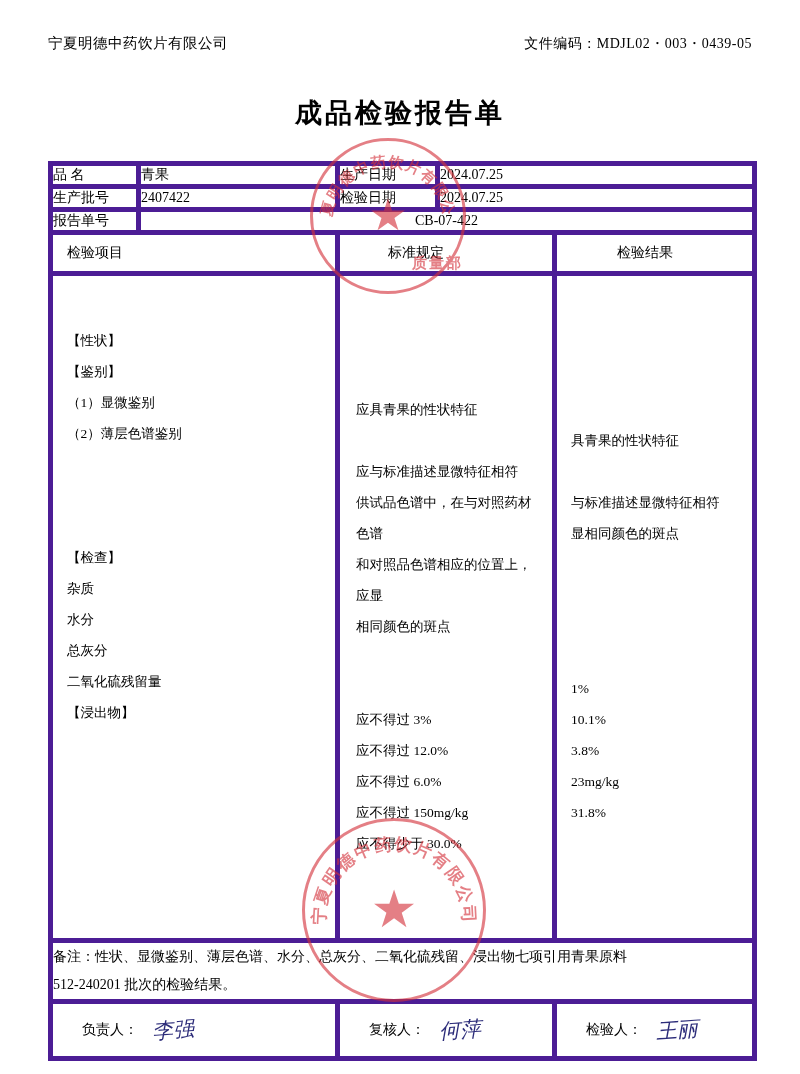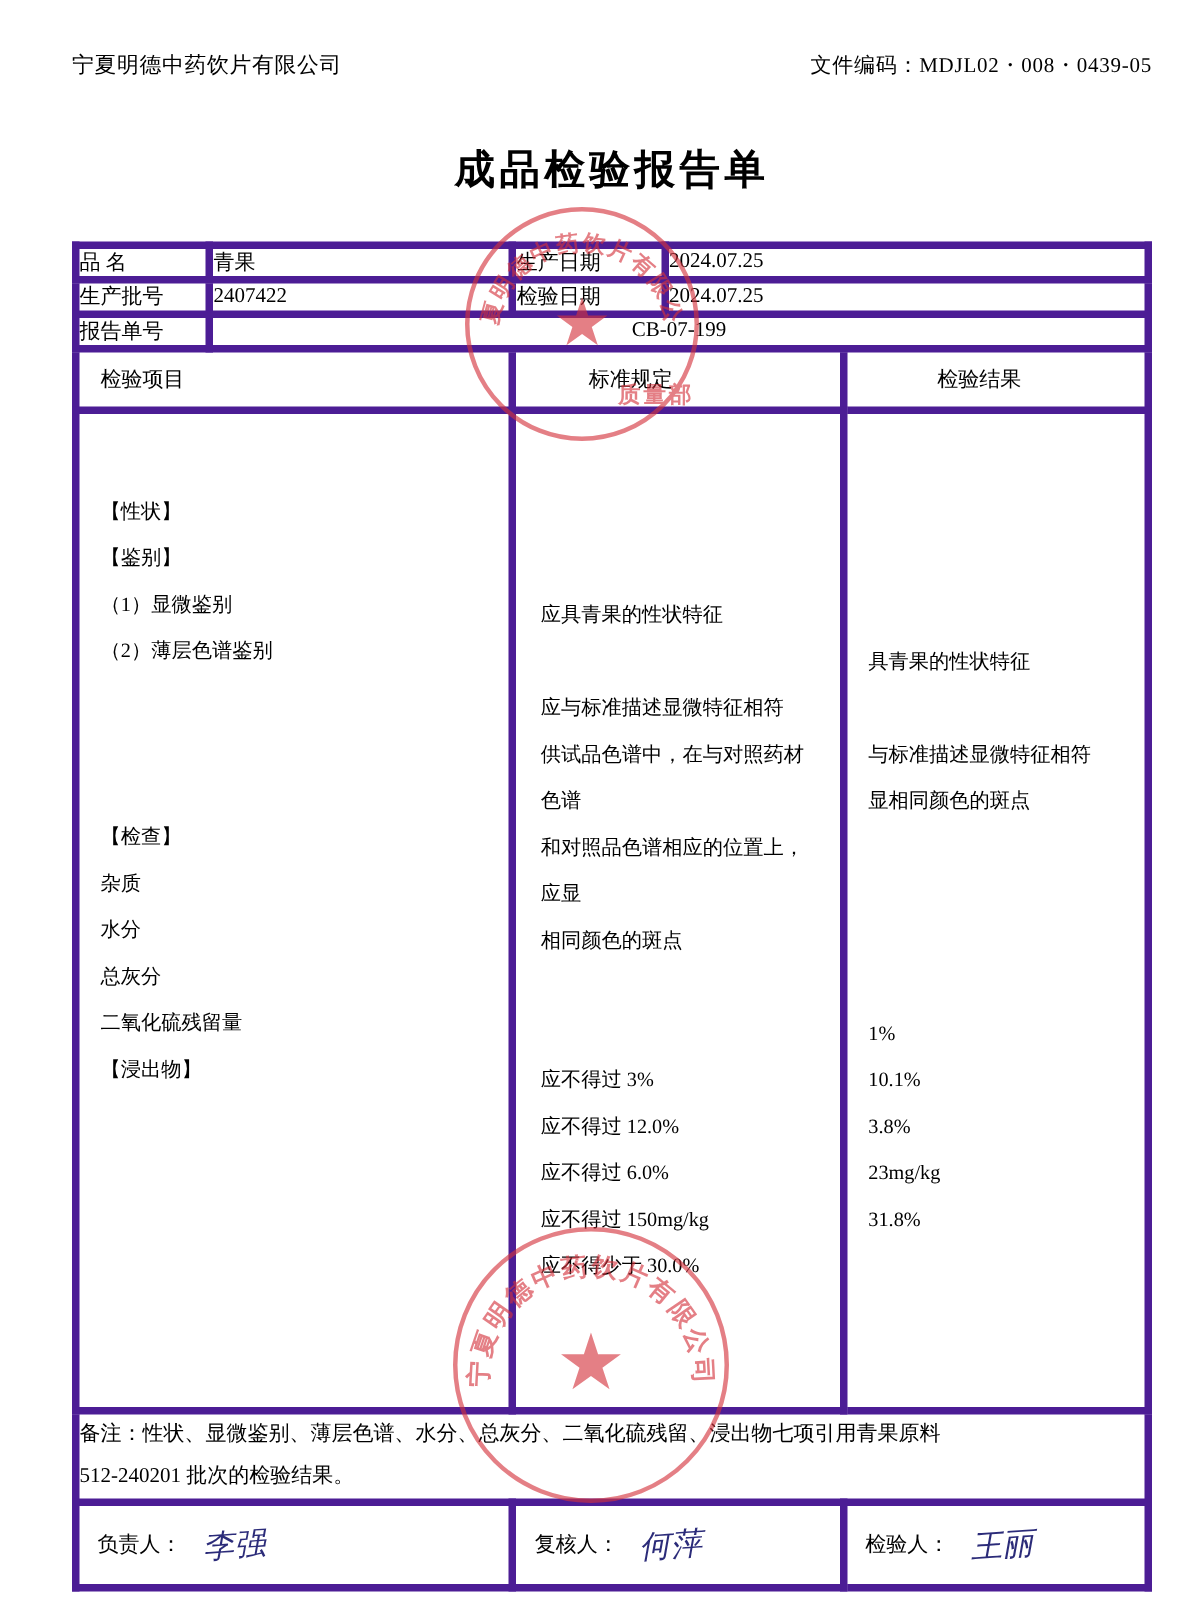--- a/index.html
+++ b/index.html
@@ -13,21 +13,21 @@
     font-family: "Liberation Serif", "DejaVu Serif", serif;
     color: #000;
     position: relative;
     overflow: hidden;
   }
   .page {
     position: relative;
     width: 800px;
     height: 778px;
     box-sizing: border-box;
-    padding: 34px 32px 0 48px;
+    padding: 34px 48px 0 48px;
   }
   
   .header-row {
     display: flex;
     justify-content: space-between;
     align-items: baseline;
     font-size: 14.5px;
     letter-spacing: 0.5px;
   }
   .header-left { white-space: nowrap; }
@@ -110,20 +110,21 @@
   .sign-inner {
     display: flex;
     align-items: center;
     padding-left: 12px;
     height: 52px;
     position: relative;
   }
   .sign-label {
     font-size: 14px;
     white-space: nowrap;
+    margin-left: 17px;
   }
   .sign-hand {
     font-family: "DejaVu Serif", serif;
     font-size: 21px;
     font-style: italic;
     color: #1a1a6e;
     margin-left: 14px;
     transform: rotate(-4deg);
     white-space: nowrap;
     opacity: 0.92;
@@ -186,21 +187,21 @@
   .stamp-bottom .stamp-sub { bottom: 22px; font-size: 16px; }
 </style>
 </head>
 <body>
 
 <div class="page">
 
   <div class="header-row">
     <div class="header-left">宁夏明德中药饮片有限公司</div>
     <div class="header-right">
-      <span>文件编码：</span><span>MDJL02・008・0439-05</span>
+      <span>文件编码：</span><span>MDJL02・003・0439-05</span>
     </div>
   </div>
 
   <div class="title">成品检验报告单</div>
 
   <table class="main">
     <colgroup>
       <col style="width:88px">
       <col style="width:199px">
       <col style="width:100px">
@@ -219,21 +220,21 @@
     <tr>
       <td class="info-label cell-pad">生产批号</td>
       <td class="cell-pad">2407422</td>
       <td class="date-label cell-pad">检验日期</td>
       <td class="cell-pad" colspan="2">2024.07.25</td>
     </tr>
 
 
     <tr>
       <td class="info-label cell-pad">报告单号</td>
-      <td class="cell-pad report-no-val" colspan="4">CB-07-199</td>
+      <td class="cell-pad report-no-val" colspan="4">CB-07-422</td>
     </tr>
 
     <tr class="colhead">
       <td class="c1" colspan="2">检验项目</td>
       <td class="c2" colspan="2">标准规定</td>
       <td class="c3">检验结果</td>
     </tr>
 
     <tr>
       <td class="body-cell" colspan="2">

